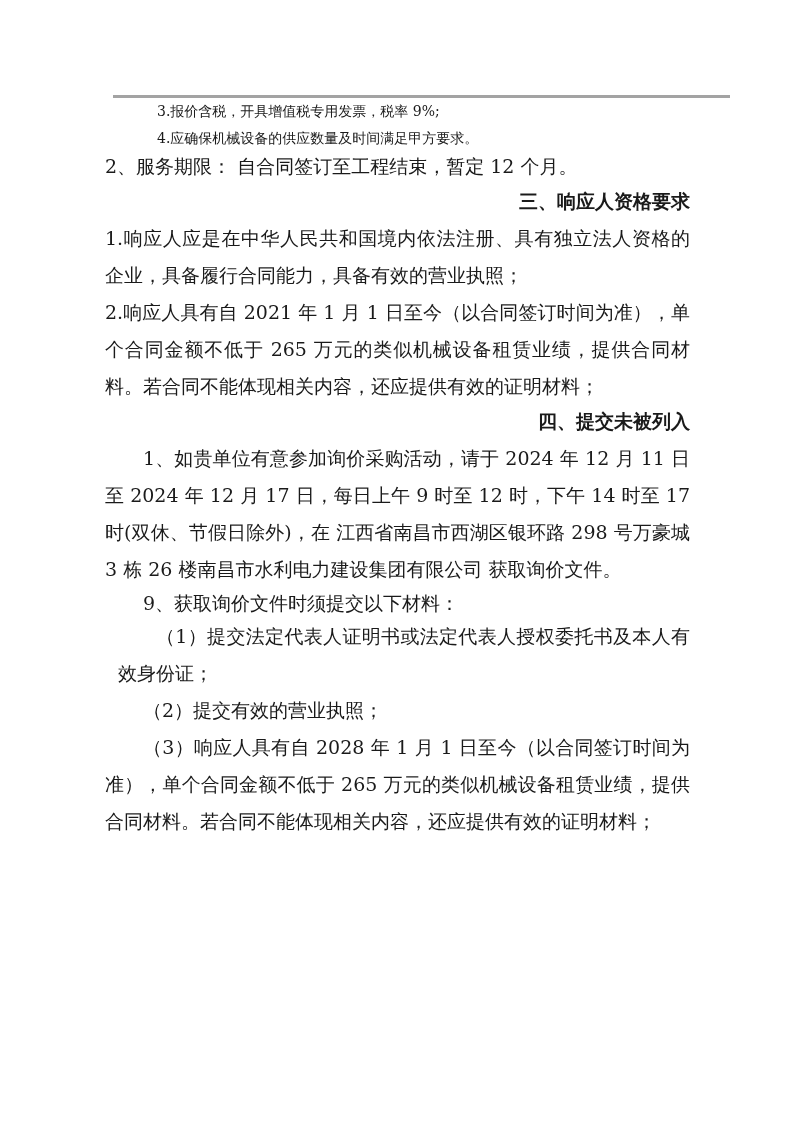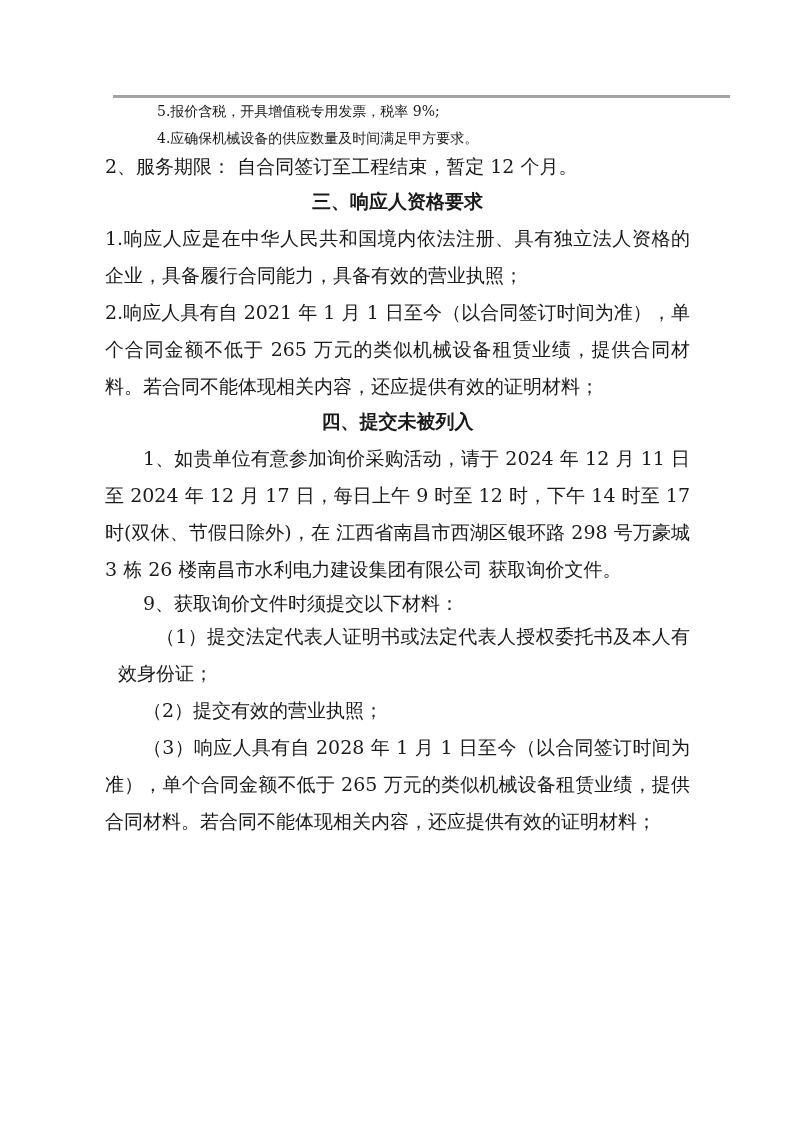--- a/index.html
+++ b/index.html
@@ -42,21 +42,21 @@
     word-break: break-word;
   }
   p.small-clause {
     font-size: 14px;
     line-height: 27px;
     margin-left: 52px;
     text-align: left;
   }
   p.heading {
     font-weight: 700;
-    text-align: center;
+    text-align: right;
   }
   p.indent {
     text-indent: 38px;
   }
   .u {
     text-underline-offset: 4px;
     text-decoration-thickness: 1px;
   }
   p.service-line { margin-top: -4px; text-align: left; }
   p.heading-3 { margin-top: -2px; }
@@ -64,21 +64,21 @@
   p.materials-intro { margin-top: -3px; }
   p.material-item-1 { margin-top: -4px; margin-left: 13px; }
 </style>
 </head>
 <body>
 
 <div class="header-rule"></div>
 
 <div class="content">
 
-  <p class="small-clause">5.报价含税，开具增值税专用发票，税率 9%;</p>
+  <p class="small-clause">3.报价含税，开具增值税专用发票，税率 9%;</p>
 
   <p class="small-clause">4.应确保机械设备的供应数量及时间满足甲方要求。</p>
 
   <p class="service-line"><span>2、服务期限：</span><span class="u"> 自合同签订至工程结束，暂定 12 个月</span><span>。</span></p>
 
   <p class="heading heading-3">三、响应人资格要求</p>
 
   <p>1.响应人应是在中华人民共和国境内依法注册、具有独立法人资格的企业，具备履行合同能力，具备有效的营业执照；</p>
 
   <p>2.响应人具有自 2021 年 1 月 1 日至今（以合同签订时间为准），单个合同金额不低于 265 万元的类似机械设备租赁业绩，提供合同材料。若合同不能体现相关内容，还应提供有效的证明材料；</p>

